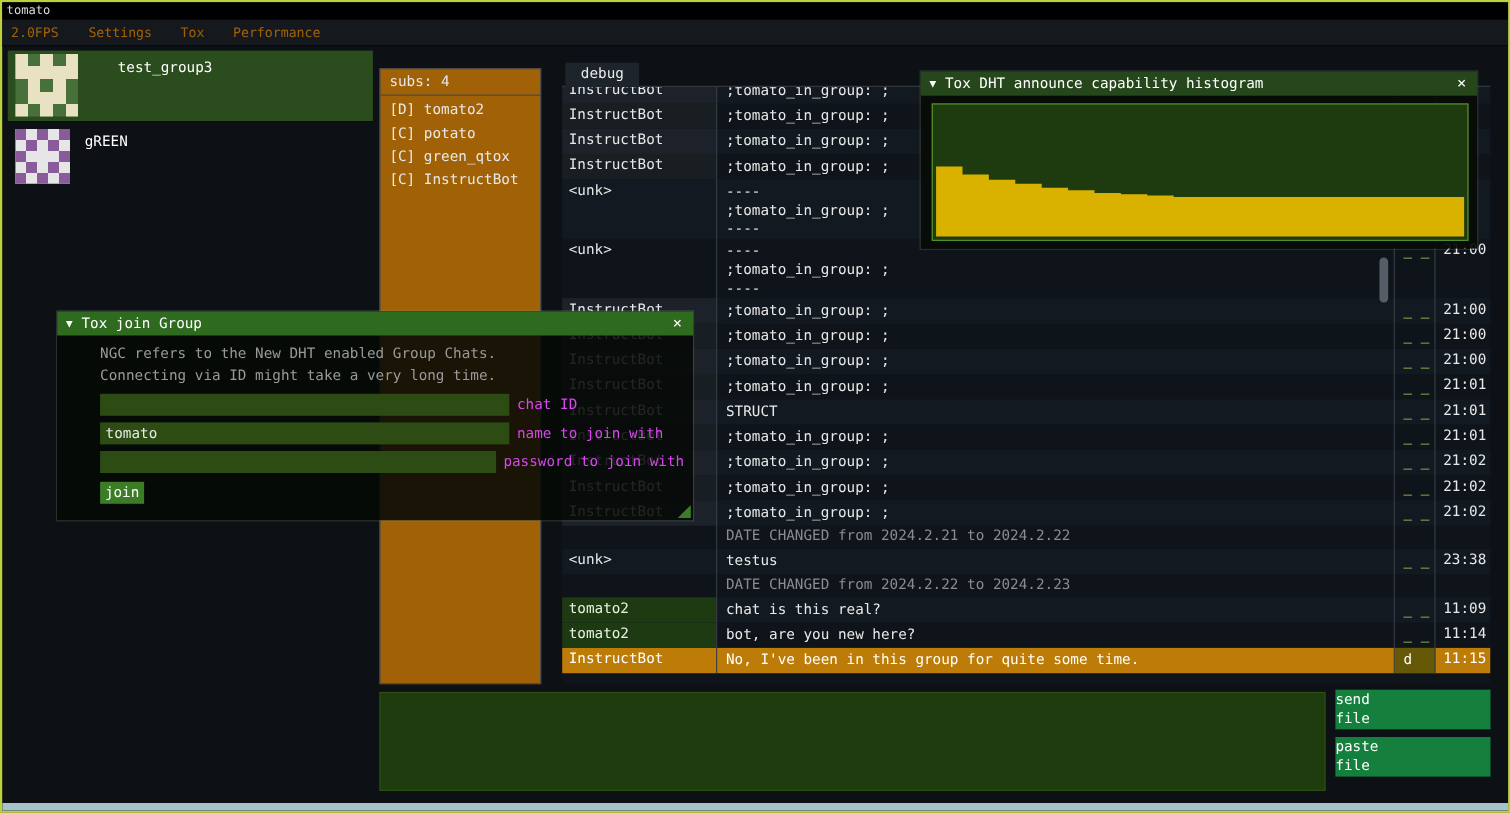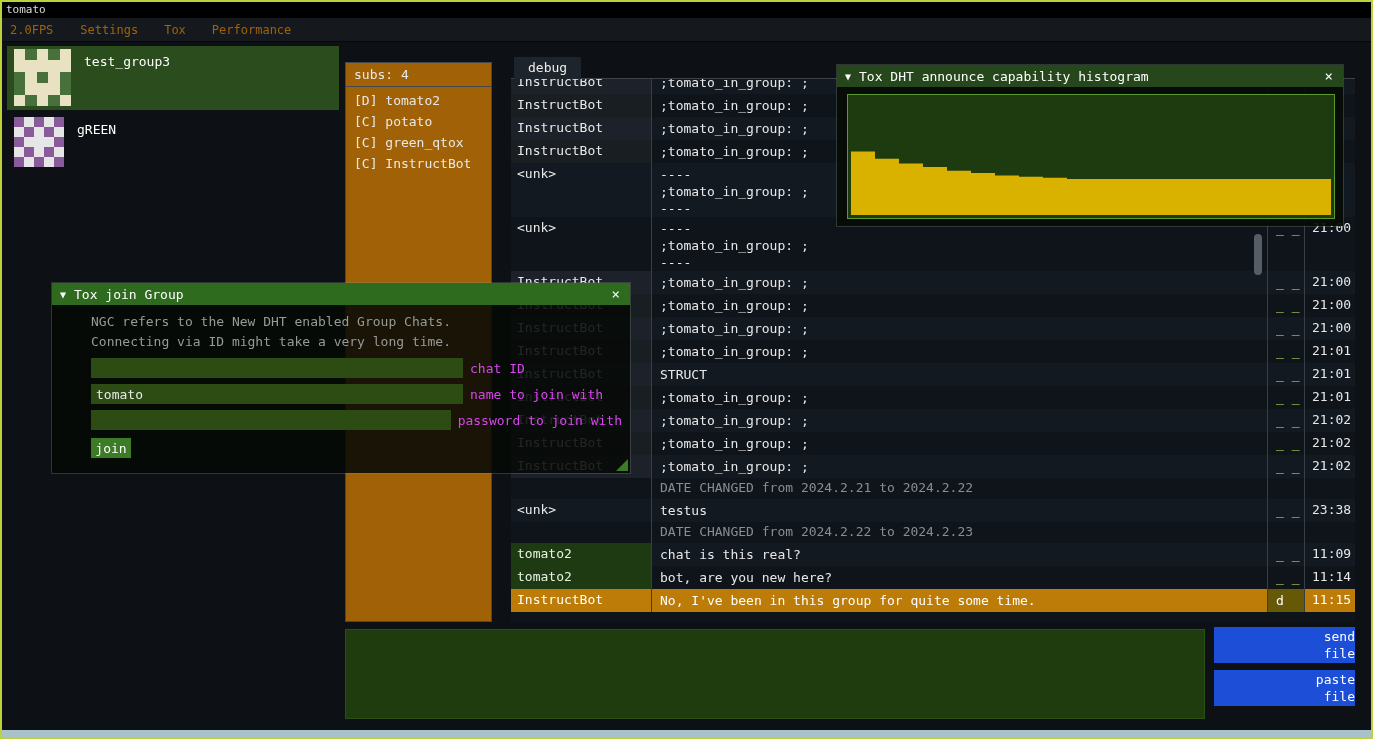--- a/index.html
+++ b/index.html
@@ -14,21 +14,21 @@
   .menubar { position:absolute; left:0; top:16px; right:0; height:24px; background:#15191e;
              color:#a16207; font-size:12px; display:flex; align-items:center;
              border-bottom:1px solid #06080a; }
   .menubar .mi { padding:0 13px; line-height:24px; }
   .menubar .fps { padding:0 10px 0 8px; margin-right:4px; }
 
   
   .group-item { position:absolute; left:5px; width:332px; display:flex; color:#fff;
                 font-size:13px; cursor:default; }
   .group-sel { background:#2b4c1c; }
-  .g1 { top:44px; height:64px; }
+  .g1 { top:44px; height:64px;gap:23px; }
   .g2 { top:112px; height:60px; }
   .avatar { margin:3px 0 0 7px; flex:0 0 auto; }
   .group-name { padding:8px 0 0 13px; }
 
   
   .subs-panel { position:absolute; left:343px; top:60px; width:147px; height:560px;
                 border:1px solid #43484e; background:#a16207; color:#e8e8e8; font-size:13px; }
   .subs-header { padding:4px 8px 3px; }
   .subs-sep { border-top:1px solid #43484e; margin:1px 0 3px; }
   .member { padding:1px 8px; line-height:19px; white-space:nowrap; }
@@ -58,23 +58,23 @@
   .crow.hl .cmsg { color:#fff; }
   .crow.hl .cflags { color:#fff; background:rgba(30,60,10,0.55); }
   .crow.hl .ctime { color:#fff; }
   .scroll-thumb { position:absolute; right:93px; top:177px; width:8px; height:41px;
                   background:#575d66; border-radius:4px; }
 
   
   .composer-input { position:absolute; left:343px; top:627px; width:860px; height:90px;
                     background:#1e3c0e; border:1px solid #2a5014; color:#e8e8e8; resize:none;
                     font:13px "DejaVu Sans Mono", monospace; padding:4px 6px; outline:none; }
-  .file-btn { position:absolute; left:1212px; width:141px; height:36px; background:#1d4ed8;
+  .file-btn { position:absolute; left:1212px; width:141px; height:36px; background:#15803d;
               color:#fff; border:none; font:13px "DejaVu Sans Mono", monospace;
-              white-space:pre-line; line-height:17px; text-align:right; cursor:default; }
+              white-space:pre-line; line-height:17px; text-align:left; cursor:default; }
   .send-btn { top:625px; }
   .paste-btn { top:668px; }
 
   
   .fwin { position:absolute; box-shadow:0 0 0 1px rgba(130,150,125,0.28); font-size:13px; }
   .fw-title { height:22px; display:flex; align-items:center; padding:0 8px; color:#fff; gap:8px; }
   .fw-x { margin-left:auto; font-size:14px; color:#fff; cursor:default; padding:0 2px; }
   .fw-arrow { font-size:10px; }
 
   .join-window { left:50px; top:281px; width:578px; height:190px; background:rgba(6,9,6,0.88); }

